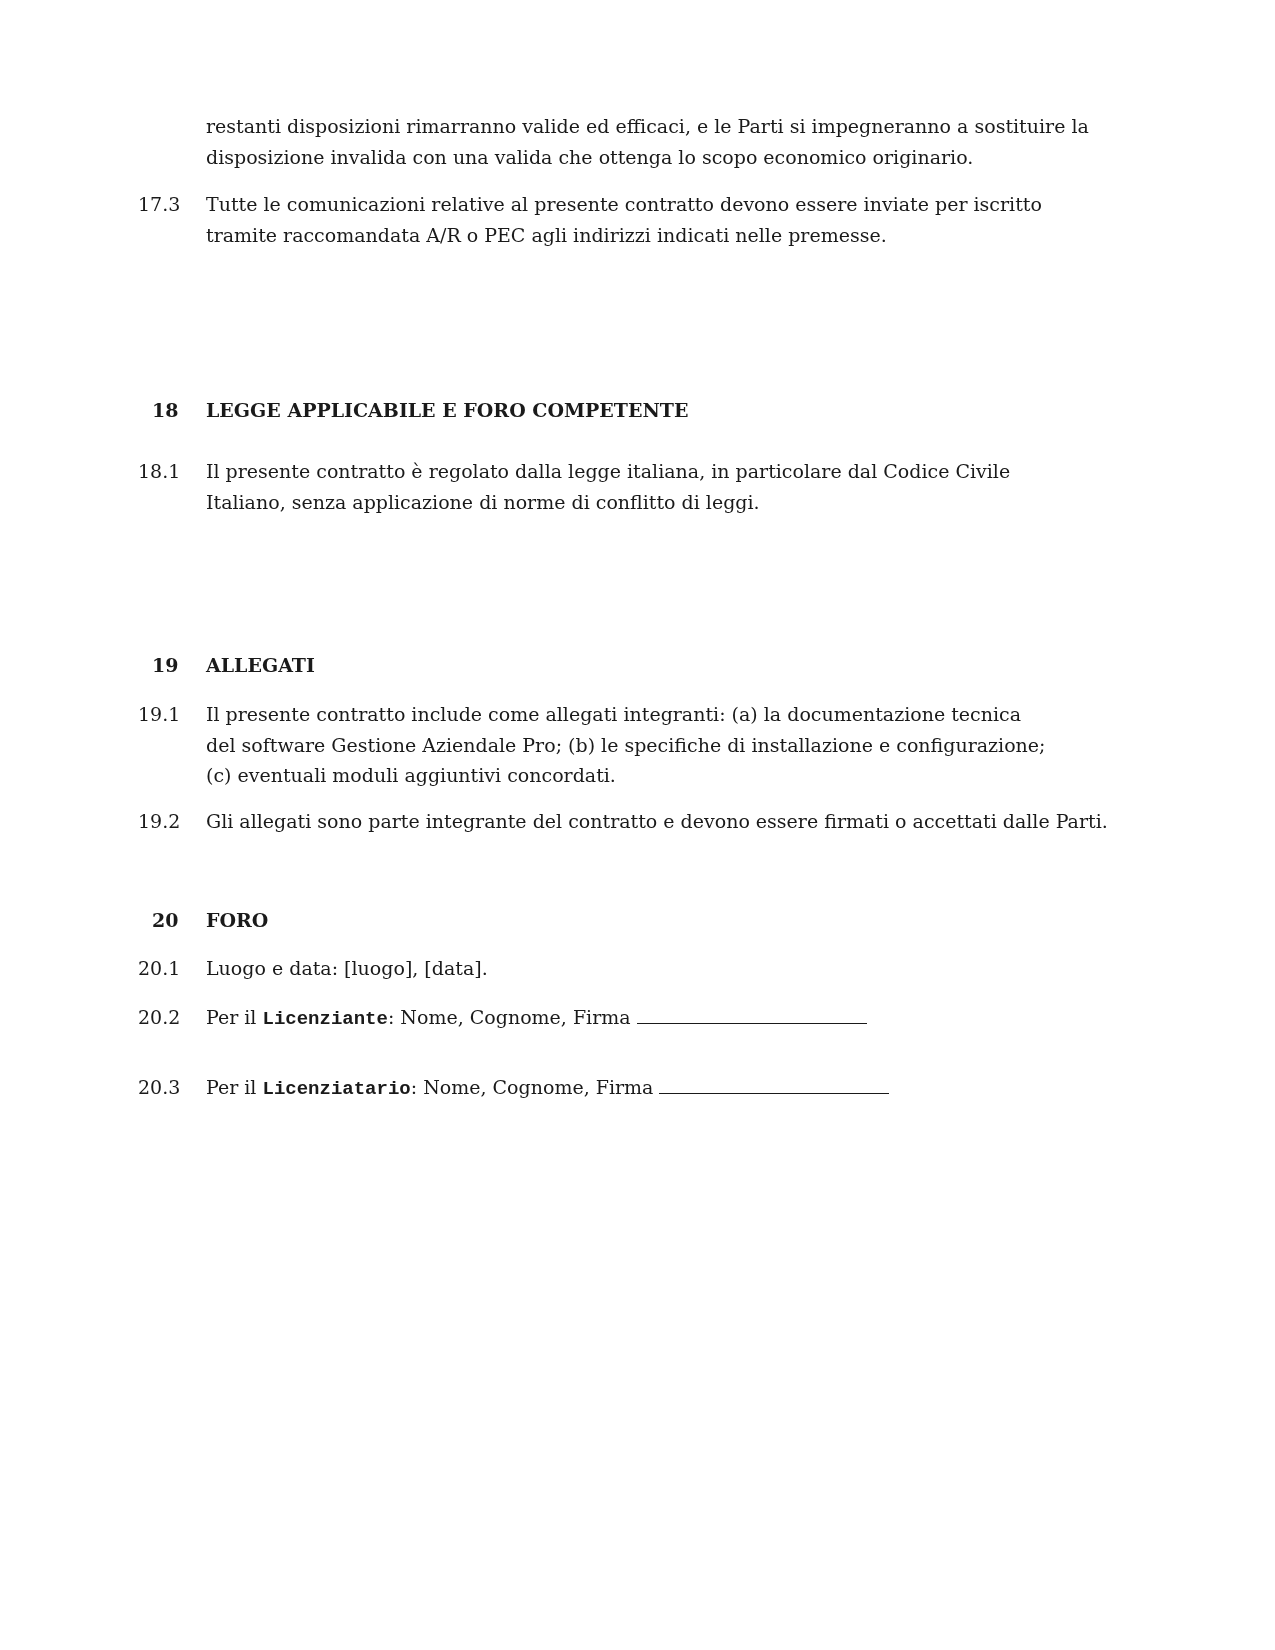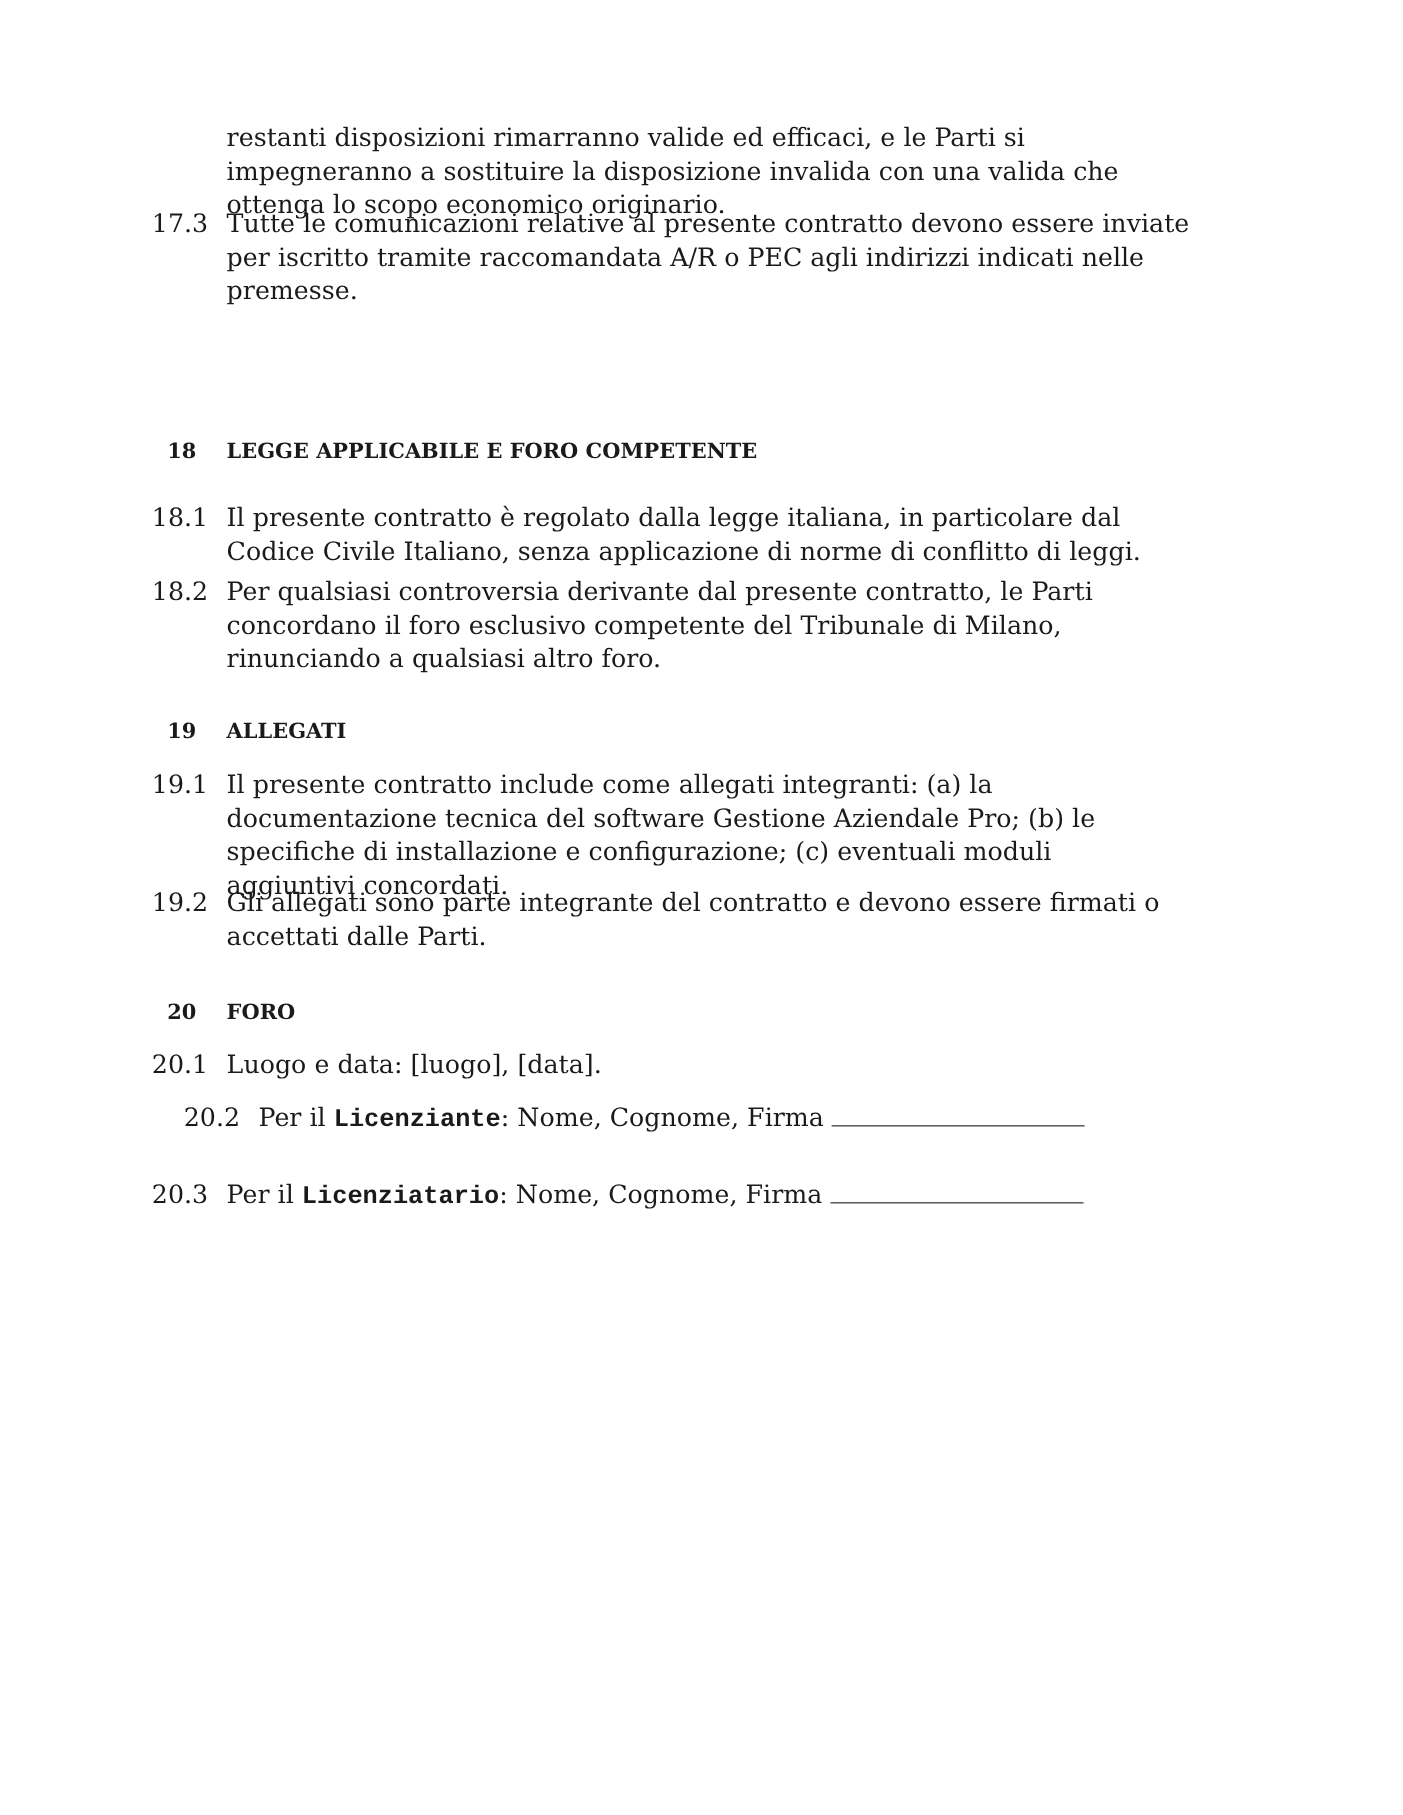--- a/index.html
+++ b/index.html
@@ -1,19 +1,19 @@
 <!DOCTYPE html>
 <html><head>
 <meta charset="utf-8">
 <style>
   html, body { margin: 0; padding: 0; background: #ffffff; }
   body { width: 1275px; height: 1650px; position: relative; overflow: hidden;
     font-family: "DejaVu Serif", "Liberation Serif", serif; color: #1a1a1a; }
   .page { position: absolute; left: 0; top: 0; width: 1275px; height: 1650px; }
-  .para { position: absolute; left: 138px; width: 1000px; font-size: 23px; line-height: 30.5px; }
+  .para { position: absolute; left: 138px; width: 1000px; font-size: 19px; line-height: 30.5px; }
   .num { position: absolute; left: 0; width: 46px; text-align: left; }
   .txt { margin-left: 68px; display: block; }
   .heading { position: absolute; left: 138px; font-size: 19px; font-weight: bold; line-height: 30px; }
   .heading .hnum { position: absolute; left: 14px; }
   .heading .htxt { margin-left: 68px; display: inline-block; }
   b { font-weight: bold; font-family: Liberation Mono, monospace; }
   .sigline { display: inline-block; border-bottom: 1.5px solid #1a1a1a; width: 230px; height: 18px; vertical-align: baseline; }
 </style>
 </head>
 <body>
@@ -33,24 +33,20 @@
   <div class="heading" style="top:395px;">
     <span class="hnum">18</span>
     <span class="htxt">LEGGE APPLICABILE E FORO COMPETENTE</span>
   </div>
 
   <div class="para" style="top:456px;">
     <span class="num">18.1</span>
     <span class="txt" style="width:880px;">Il presente contratto è regolato dalla legge italiana, in particolare dal Codice Civile Italiano, senza applicazione di norme di conflitto di leggi.</span>
   </div>
 
-  <div class="para" style="top:523px;">
-    <span class="num">18.2</span>
-    <span class="txt" style="width:830px;">Per qualsiasi controversia derivante dal presente contratto, le Parti concordano il foro esclusivo competente del Tribunale di Milano, rinunciando a qualsiasi altro foro.</span>
-  </div>
 
   <div class="heading" style="top:650px;">
     <span class="hnum">19</span>
     <span class="htxt">ALLEGATI</span>
   </div>
 
   <div class="para" style="top:699px;">
     <span class="num">19.1</span>
     <span class="txt" style="width:850px;">Il presente contratto include come allegati integranti: (a) la documentazione tecnica del software Gestione Aziendale Pro; (b) le specifiche di installazione e configurazione; (c) eventuali moduli aggiuntivi concordati.</span>
   </div>
@@ -63,21 +59,21 @@
   <div class="heading" style="top:905px;">
     <span class="hnum">20</span>
     <span class="htxt">FORO</span>
   </div>
 
   <div class="para" style="top:953px;">
     <span class="num">20.1</span>
     <span class="txt">Luogo e data: [luogo], [data].</span>
   </div>
 
-  <div class="para" style="top:1002px;margin-left:29px;">
+  <div class="para" style="top:1002px;">
     <span class="num">20.2</span>
     <span class="txt"><span>Per il </span><b>Licenziante</b><span>: Nome, Cognome, Firma </span><span class="sigline"></span></span>
   </div>
 
   <div class="para" style="top:1051px;margin-top:21px;">
     <span class="num">20.3</span>
     <span class="txt"><span>Per il </span><b>Licenziatario</b><span>: Nome, Cognome, Firma </span><span class="sigline"></span></span>
   </div>
 
 </div>

